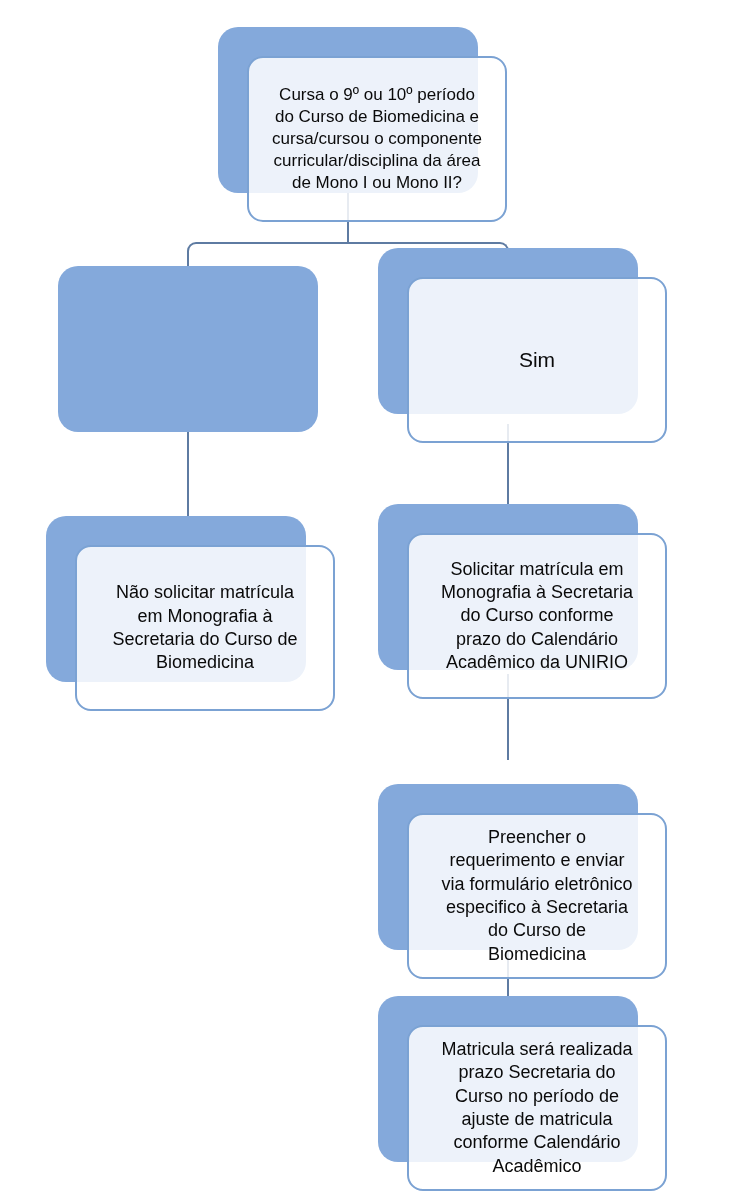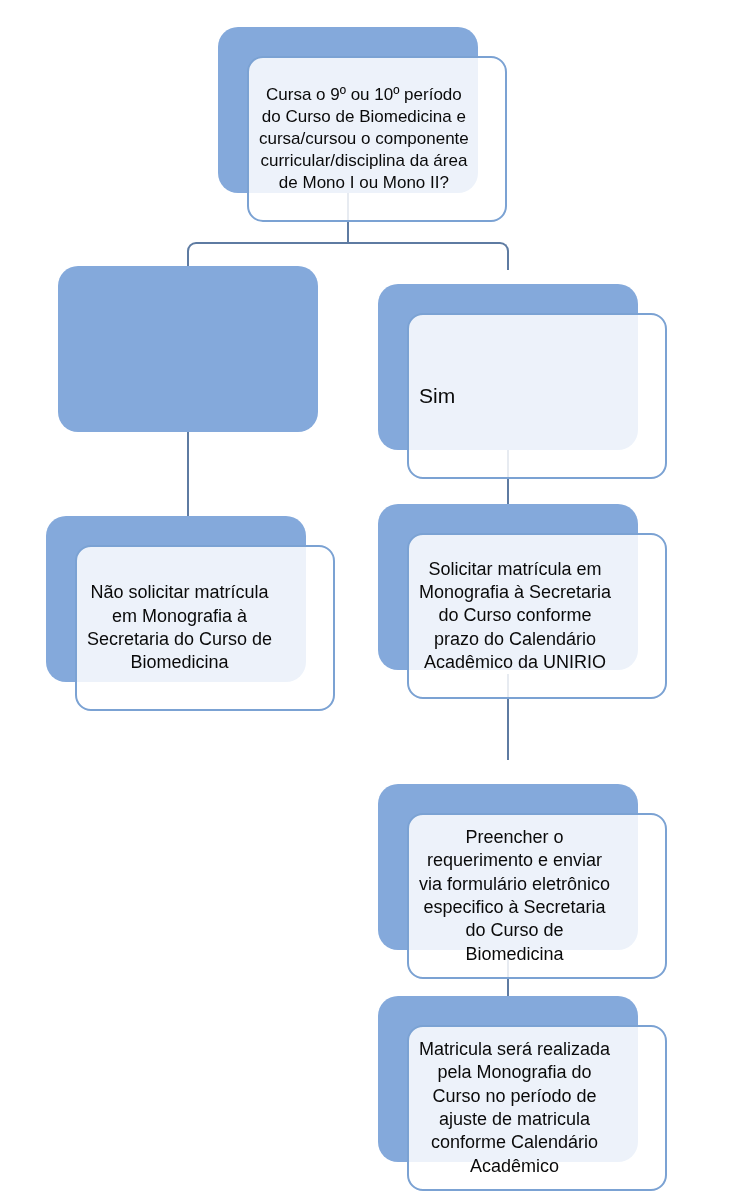--- a/index.html
+++ b/index.html
@@ -30,36 +30,36 @@
     background:var(--shadow-fill);
     border-radius:20px;
   }
   .node .card{
     position:absolute;left:29px;top:29px;
     width:260px;height:166px;
     background:var(--front-fill);
     border:2px solid var(--front-border);
     border-radius:16px;
     box-sizing:border-box;
-    display:flex;align-items:center;
+    display:flex;align-items:center;justify-content:center;
     text-align:center;
     padding:8px 10px;
   }
   .node .card .txt{
     white-space:pre-line;
     line-height:1.30;
   }
   .size-s .txt{font-size:17px;}
   .size-m .txt{font-size:18px;}
   .size-l .txt{font-size:21px;}
 
   
   .pos-start{left:218px;top:27px;}
   .pos-no{left:58px;top:266px;}
-  .pos-yes{left:378px;top:284px;border-radius:16px;}
+  .pos-yes{left:378px;top:248px;border-radius:16px;}
   .pos-no-action{left:46px;top:516px;}
   .pos-yes-step1{left:378px;top:504px;}
   .pos-yes-step2{left:378px;top:784px;}
   .pos-yes-step3{left:378px;top:996px;}
 
   
   .conn{position:absolute;z-index:1;background:var(--connector);}
   .conn-v{width:2px;}
   .conn-split{
     position:absolute;z-index:1;background:transparent;
@@ -140,21 +140,21 @@
 especifico à Secretaria
 do Curso de
 Biomedicina</div>
     </div>
   </div>
 
   <div class="node pos-yes-step3">
     <div class="shadow"></div>
     <div class="card size-m">
       <div class="txt">Matricula será realizada
-pela Monografia do
+prazo Secretaria do
 Curso no período de
 ajuste de matricula
 conforme Calendário
 Acadêmico</div>
     </div>
   </div>
 
 </div>
 
 </body></html>

